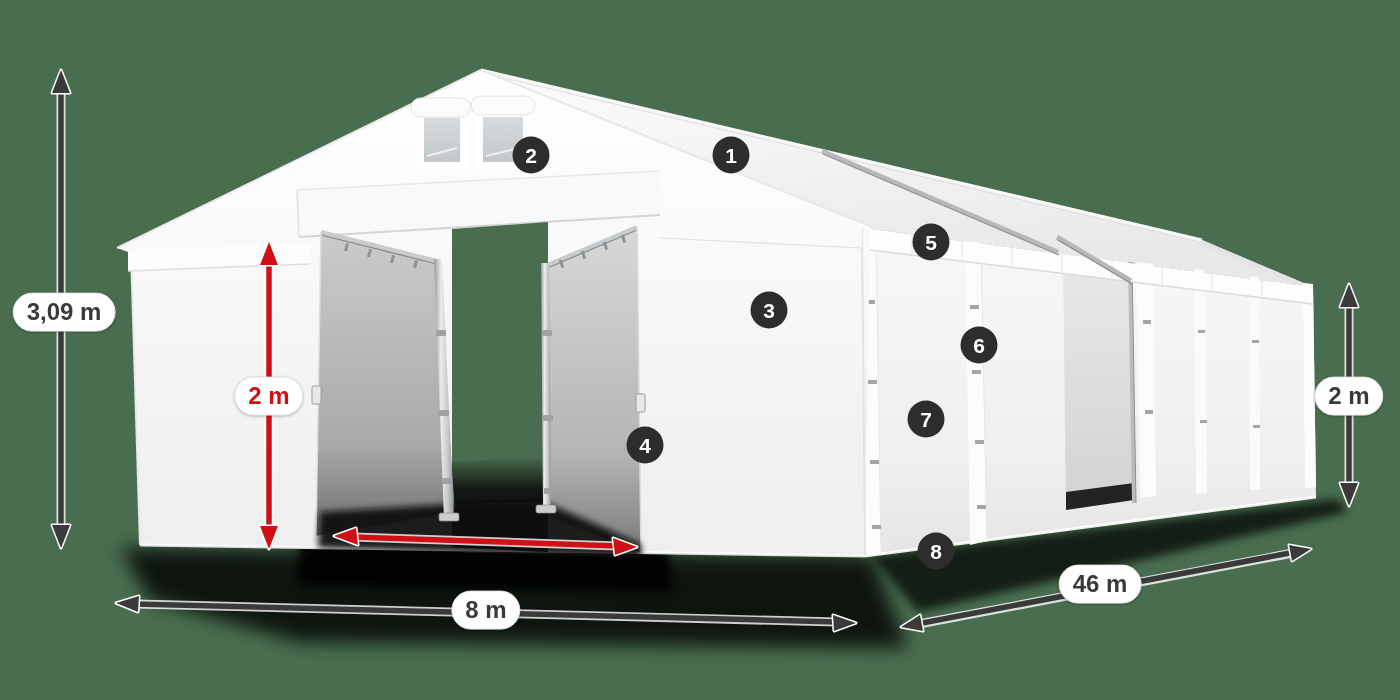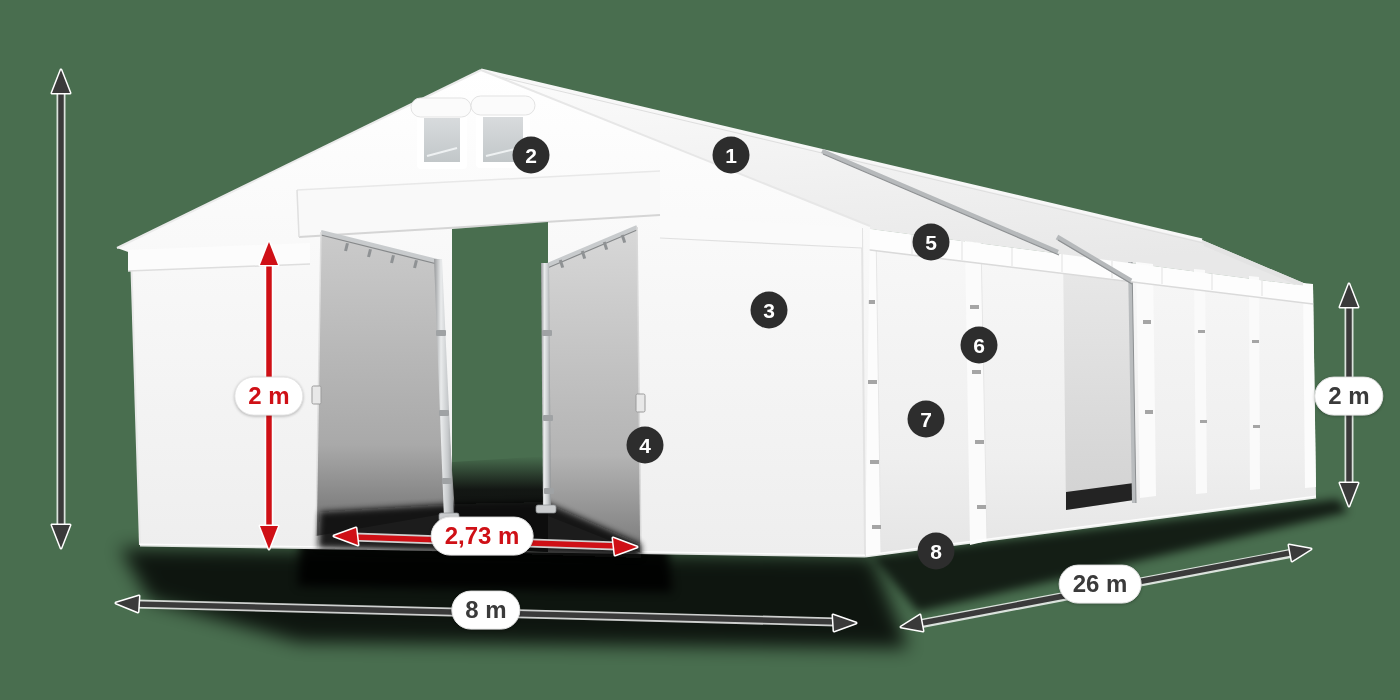--- a/index.html
+++ b/index.html
@@ -298,24 +298,24 @@
 
       <g>
         <line class="halo" x1="1349" y1="302" x2="1349" y2="488"></line>
         <line class="shaft sd" x1="1349" y1="300" x2="1349" y2="490"></line>
         <polygon class="head hd" points="1349,284 1340,307 1358,307"></polygon>
         <polygon class="head hd" points="1349,506 1340,483 1358,483"></polygon>
       </g>
     </g>
   </svg>
 
+  <div class="pill" style="left:64px;top:312px">3,09 m</div>
   <div class="pill red" style="left:269px;top:396px">2 m</div>
-  <div class="pill red" style="left:482px;top:536px">2,73 m</div>
   <div class="pill" style="left:486px;top:610px">8 m</div>
-  <div class="pill" style="left:1100px;top:584px">26 m</div>
+  <div class="pill" style="left:1100px;top:584px">46 m</div>
   <div class="pill" style="left:1349px;top:396px">2 m</div>
 
   <div class="badge" style="left:731px;top:155px">1</div>
   <div class="badge" style="left:531px;top:155px">2</div>
   <div class="badge" style="left:769px;top:310px">3</div>
   <div class="badge" style="left:645px;top:445px">4</div>
   <div class="badge" style="left:931px;top:242px">5</div>
   <div class="badge" style="left:979px;top:345px">6</div>
   <div class="badge" style="left:926px;top:419px">7</div>
   <div class="badge" style="left:936px;top:551px">8</div>

